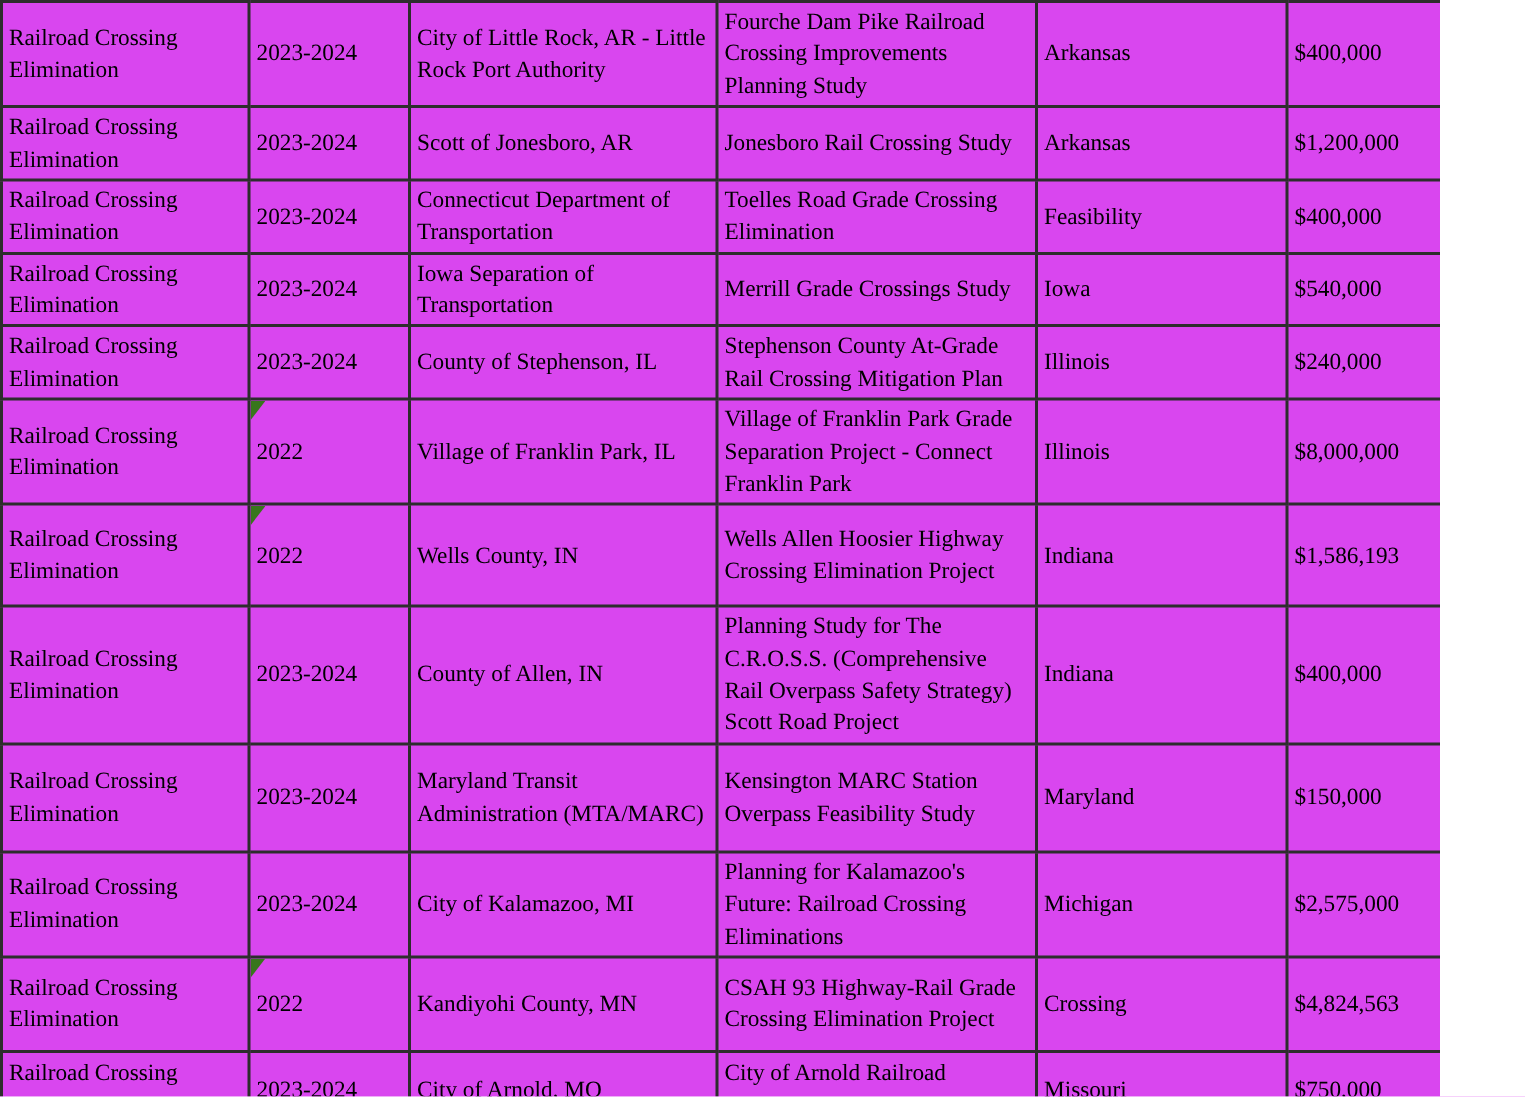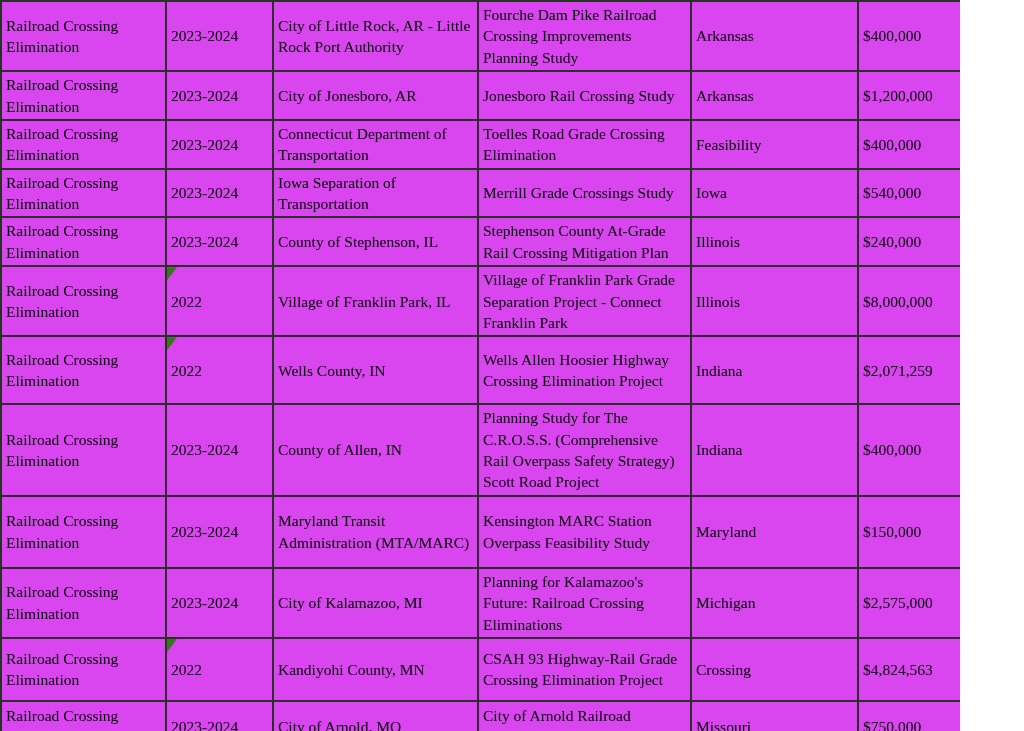--- a/index.html
+++ b/index.html
@@ -79,21 +79,21 @@
         <td>Railroad Crossing Elimination</td>
         <td class="year-cell"><span>2023-2024</span></td>
         <td>City of Little Rock, AR - Little Rock Port Authority</td>
         <td>Fourche Dam Pike Railroad Crossing Improvements Planning Study</td>
         <td>Arkansas</td>
         <td>$400,000</td>
       </tr>
       <tr>
         <td>Railroad Crossing Elimination</td>
         <td class="year-cell"><span>2023-2024</span></td>
-        <td>City of Jonesboro, AR</td>
+        <td>Scott of Jonesboro, AR</td>
         <td>Jonesboro Rail Crossing Study</td>
         <td>Arkansas</td>
         <td>$1,200,000</td>
       </tr>
       <tr>
         <td>Railroad Crossing Elimination</td>
         <td class="year-cell"><span>2023-2024</span></td>
         <td>Connecticut Department of Transportation</td>
         <td>Toelles Road Grade Crossing Elimination</td>
         <td>Feasibility</td>
@@ -122,21 +122,21 @@
         <td>Village of Franklin Park Grade Separation Project - Connect Franklin Park</td>
         <td>Illinois</td>
         <td>$8,000,000</td>
       </tr>
       <tr>
         <td>Railroad Crossing Elimination</td>
         <td class="year-cell"><span class="flag"></span><span>2022</span></td>
         <td>Wells County, IN</td>
         <td>Wells Allen Hoosier Highway Crossing Elimination Project</td>
         <td>Indiana</td>
-        <td>$2,071,259</td>
+        <td>$1,586,193</td>
       </tr>
       <tr>
         <td>Railroad Crossing Elimination</td>
         <td class="year-cell"><span>2023-2024</span></td>
         <td>County of Allen, IN</td>
         <td>Planning Study for The C.R.O.S.S. (Comprehensive Rail Overpass Safety Strategy) Scott Road Project</td>
         <td>Indiana</td>
         <td>$400,000</td>
       </tr>
       <tr>

